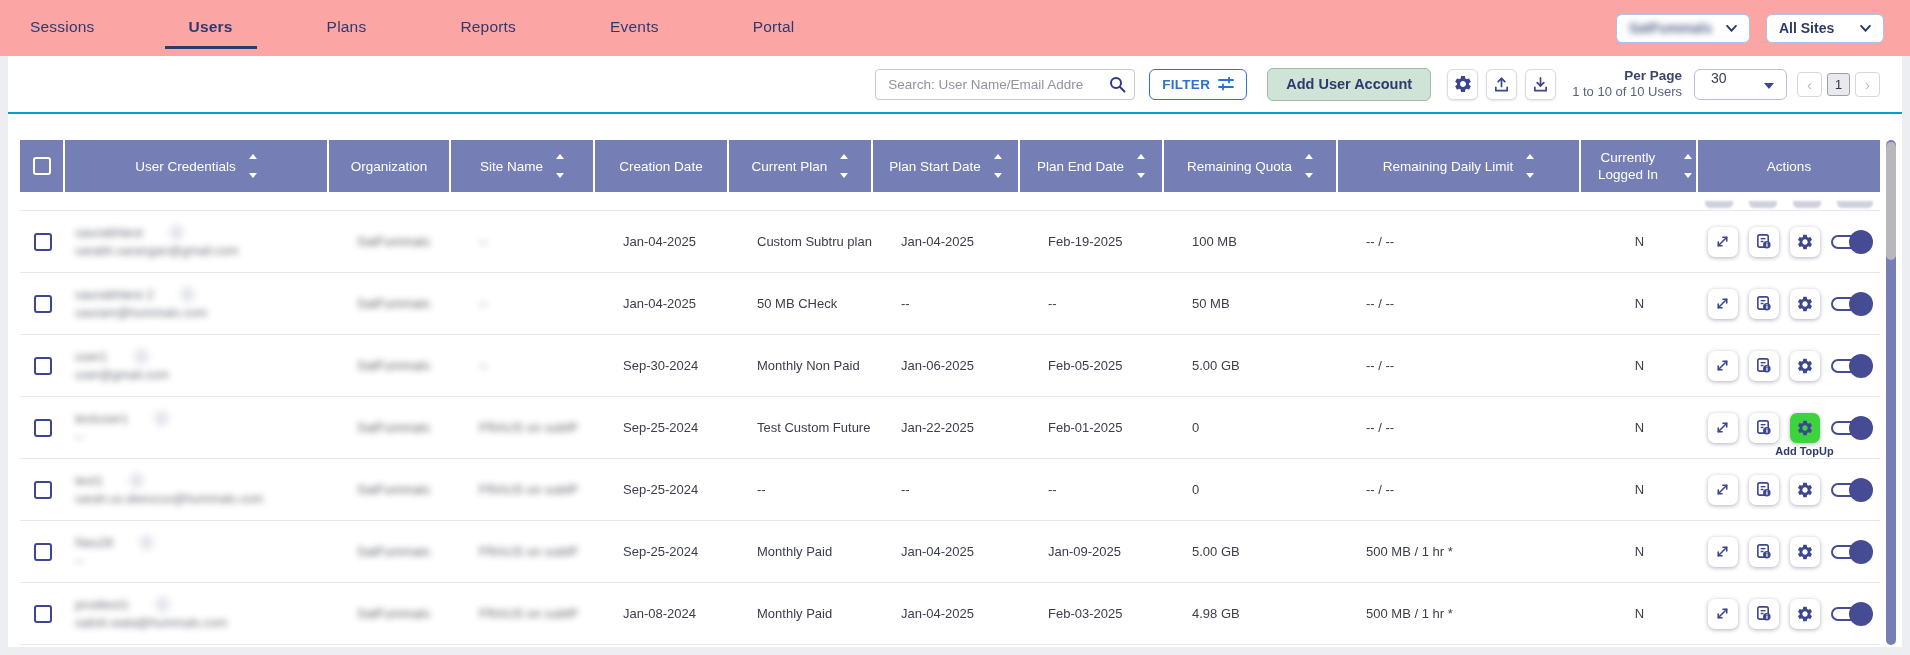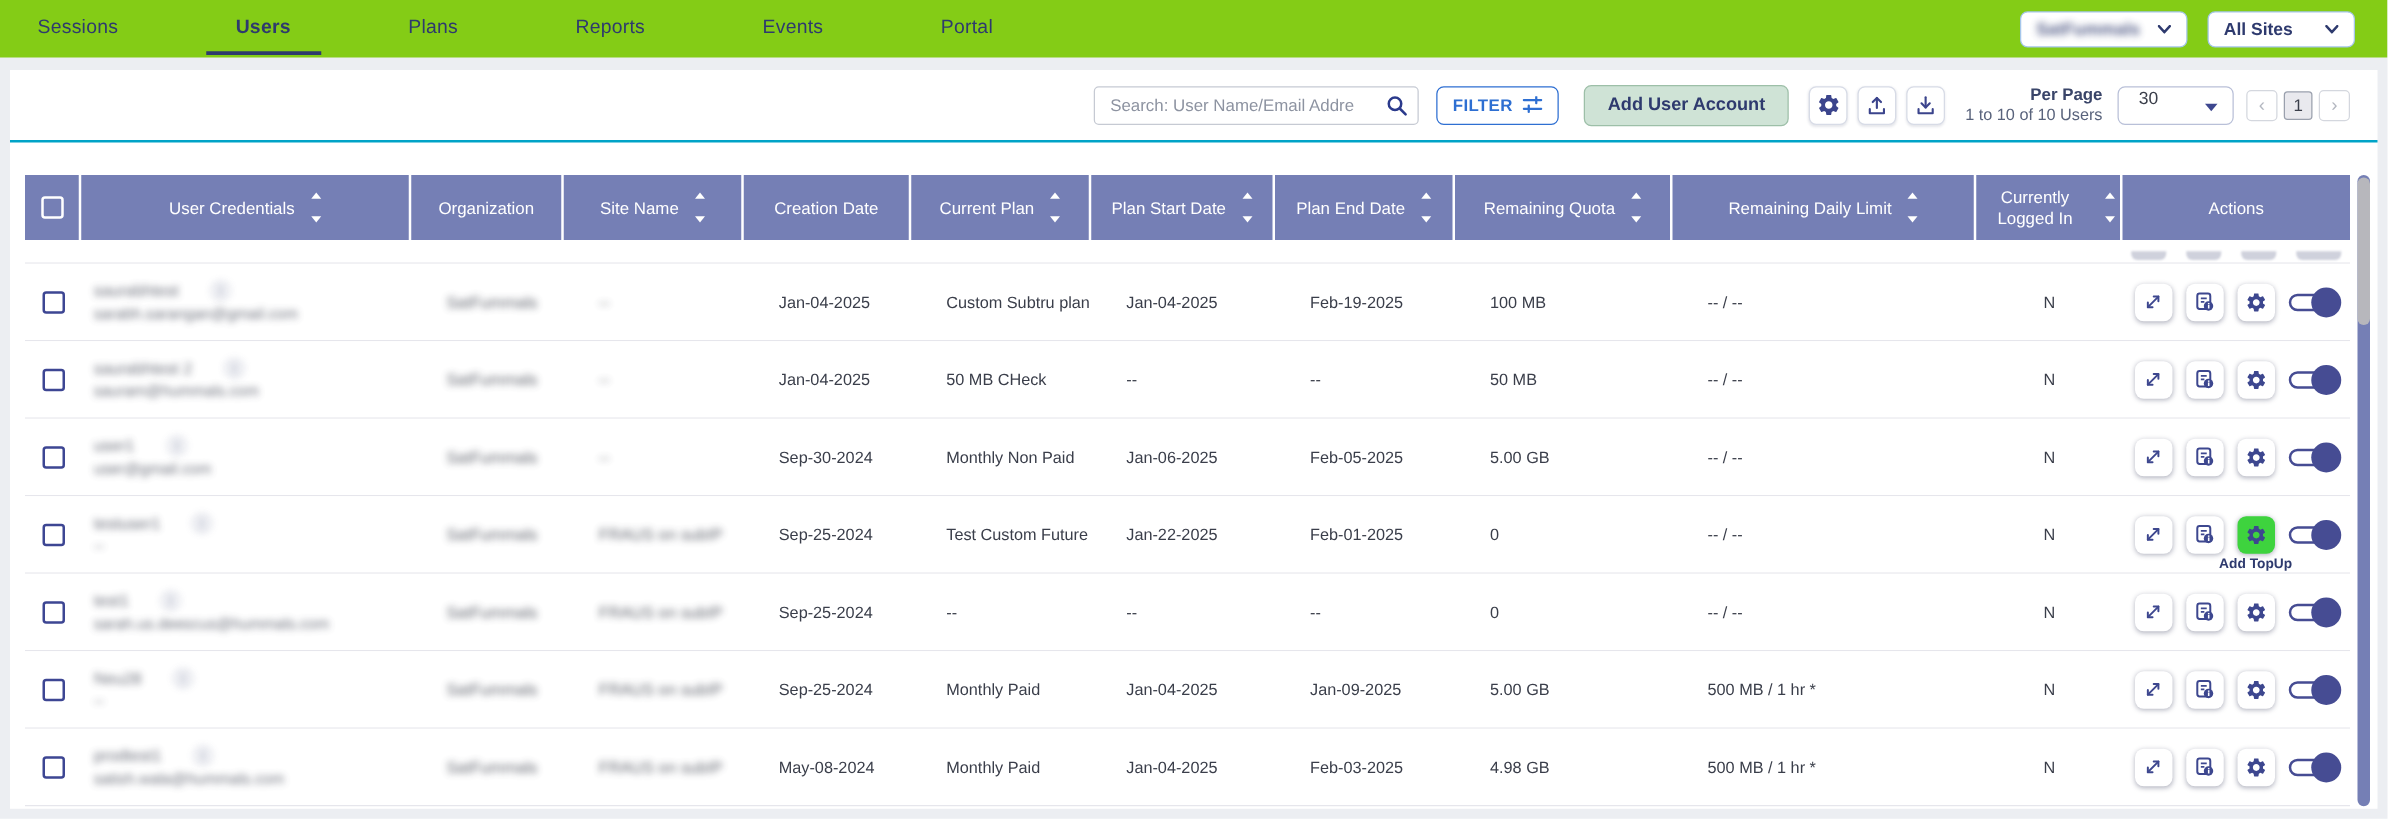--- a/index.html
+++ b/index.html
@@ -1,20 +1,20 @@
 <!DOCTYPE html>
 <html><head>
 <meta charset="utf-8">
 <style>
   * { margin:0; padding:0; box-sizing:border-box; }
   html,body { width:1910px; height:655px; }
   body { font-family:"Liberation Sans", sans-serif; background:#eceef2; position:relative; overflow:hidden; }
 
   
-  .topnav { position:absolute; left:0; top:0; width:1910px; height:46px; background:#84cc16; display:flex; align-items:center; }
+  .topnav { position:absolute; left:0; top:0; width:1910px; height:56px; background:#fca5a5; display:flex; align-items:center; }
   .tabs { display:flex; align-items:center; margin-left:30px; gap:0; }
   .tab { position:relative; color:#2e3a6e; font-size:15.5px; padding:11px 0 13px; margin-right:94px; cursor:pointer; letter-spacing:.2px; }
   .tab.active { font-weight:bold; }
   .tab.active::after { content:""; position:absolute; left:-24px; right:-24px; bottom:0; height:3px; background:#2e3a6e; }
   .nav-right { margin-left:auto; display:flex; align-items:center; gap:16px; margin-right:26px; }
   .pill-select { display:flex; align-items:center; justify-content:space-between; gap:14px; border:1px solid #a5c6ea; border-radius:6px; height:29px; padding:0 12px; background:#fff; color:#2e3a6e; font-size:14px; font-weight:bold; min-width:118px; cursor:pointer; }
   .chev { width:11px; height:7px; flex:0 0 auto; }
 
   
   .card { position:absolute; left:8px; right:8px; top:56px; bottom:8px; background:#fff; }
@@ -641,21 +641,21 @@
         <span class="badge blur"></span>
       </div>
       <div class="email blur">satish.wala@hummals.com</div>
     </div>
     <div class="td c-org">
             <span class="blur">SatFummals</span>
           </div>
     <div class="td c-site">
             <span class="blur">FRAUS on subIP</span>
           </div>
-    <div class="td c-created">May-08-2024</div>
+    <div class="td c-created">Jan-08-2024</div>
     <div class="td c-plan">Monthly Paid</div>
     <div class="td c-start">Jan-04-2025</div>
     <div class="td c-end">Feb-03-2025</div>
     <div class="td c-quota">4.98 GB</div>
     <div class="td c-daily">500 MB / 1 hr *</div>
     <div class="td c-logged">N</div>
     <div class="td c-actions">
       <div class="act-btn">
         <svg width="15" height="15" viewBox="0 0 16 16">
                 <g stroke="#3d478f" stroke-width="1.7" fill="none" stroke-linecap="round" stroke-linejoin="round">

